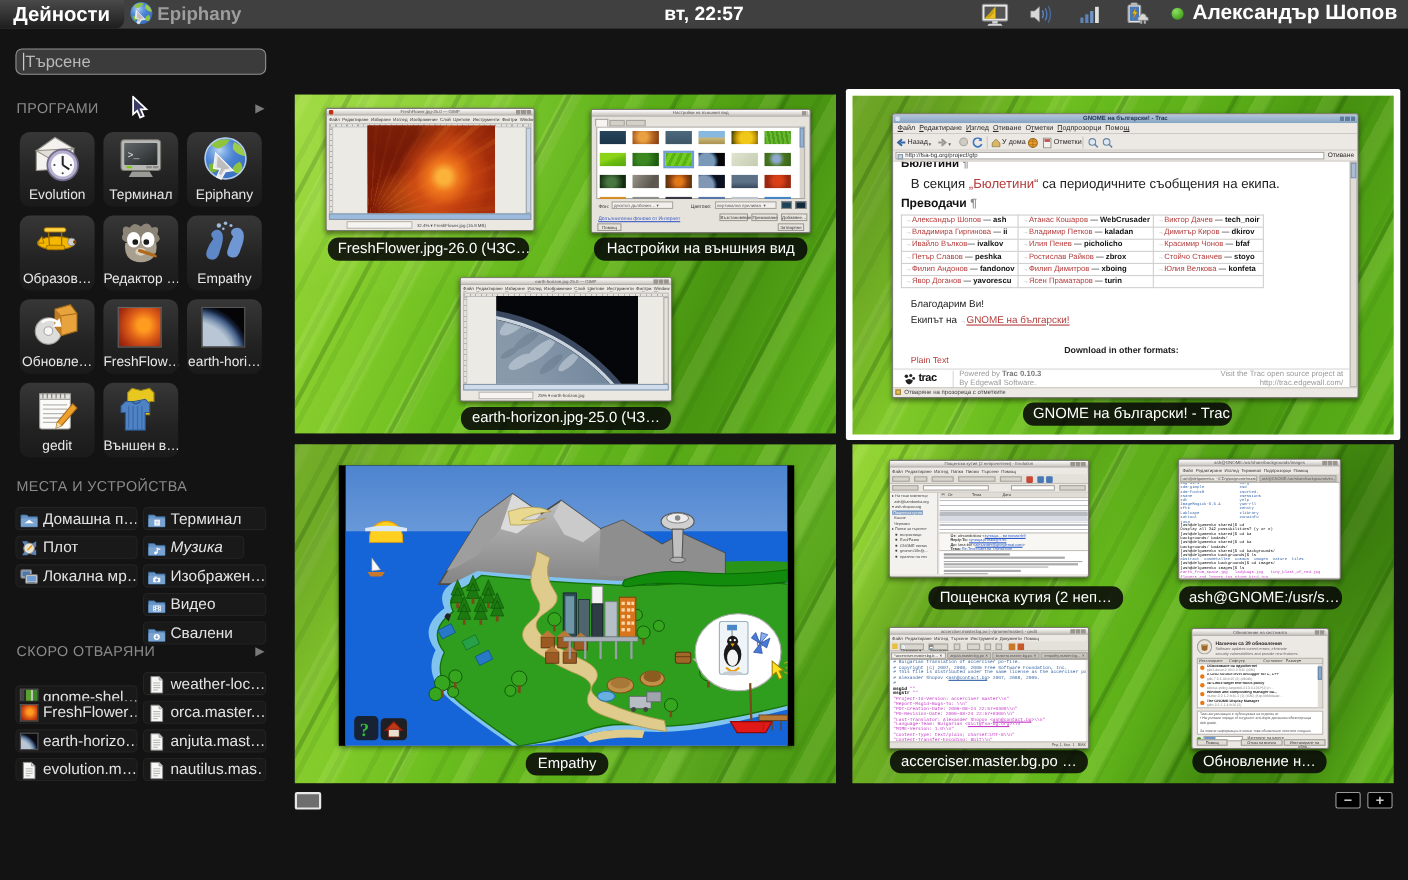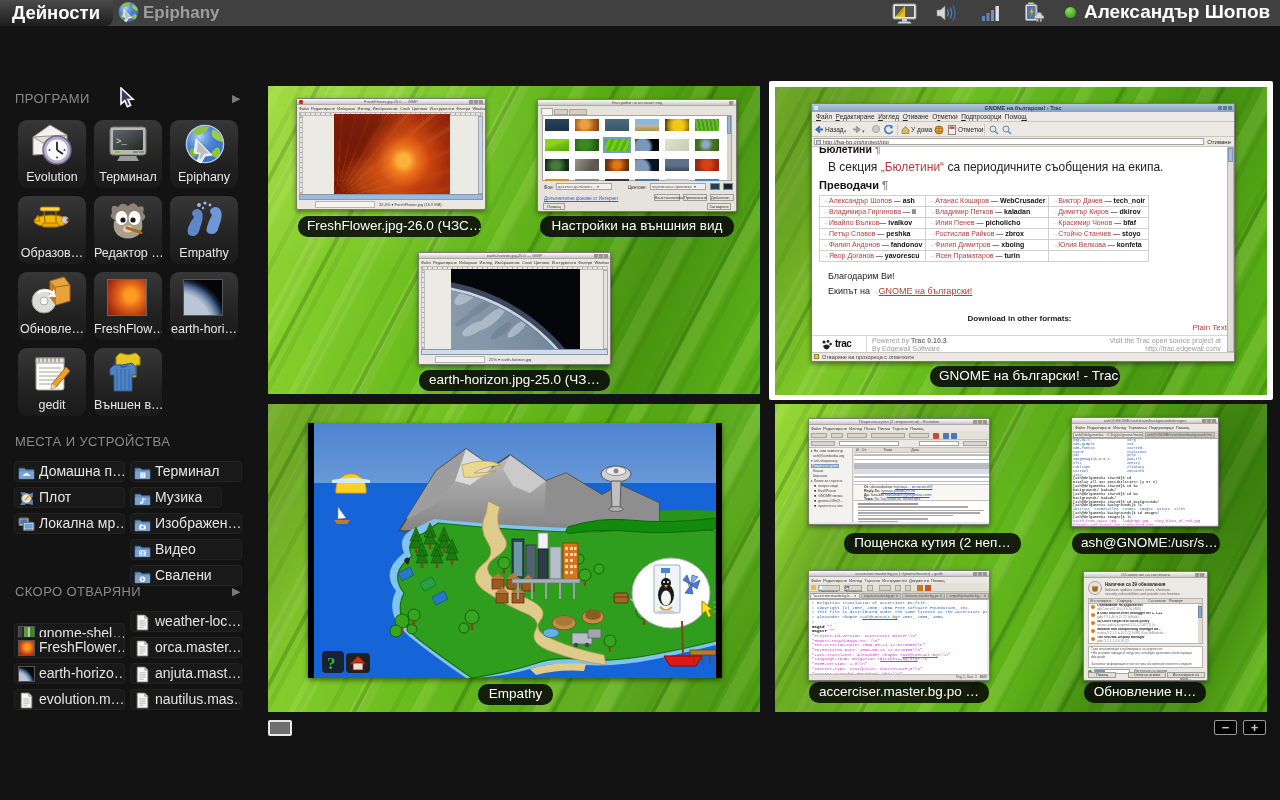--- a/index.html
+++ b/index.html
@@ -119,24 +119,29 @@
     </svg>
     <svg style="position:absolute; left:1023px; top:2px;" width="22" height="22" viewBox="0 0 22 22">
       <rect x="5" y="0.5" width="6" height="2.5" rx="1" fill="#c8c8c8" stroke="#888" stroke-width="0.5"></rect>
       <rect x="2.5" y="2.5" width="11.5" height="16" rx="1.5" fill="#e2e2e2" stroke="#9a9a9a"></rect>
       <rect x="4" y="4" width="8.5" height="13" fill="#4878b8"></rect>
       <path d="M9.5 5 L6.5 10.5 L8.5 10.5 L7 15 L11 8.8 L9 8.8 Z" fill="#f8c818" stroke="#a87808" stroke-width="0.5"></path>
       <path d="M13 13.5 Q13 10.5 16 10.5 Q19 10.5 19 13.5 L19.8 13.5 Q20.8 13.5 20.8 15 L20.8 16.5 L11.5 16.5 L11.5 15 Q11.5 13.5 12.4 13.5 Z" fill="#d8d8d8" stroke="#8a8a8a" stroke-width="0.7"></path>
       <rect x="13.6" y="16.5" width="1.6" height="3" fill="#c0c0c0" stroke="#8a8a8a" stroke-width="0.5"></rect>
       <rect x="17" y="16.5" width="1.6" height="3" fill="#c0c0c0" stroke="#8a8a8a" stroke-width="0.5"></rect>
     </svg>
+    <div id="clock">вт, 22:57</div>
     <div id="udot"></div>
     <div id="uname">Александър Шопов</div>
   </div>
 
+  <div id="search">
+      <i></i>
+      <span>Търсене</span>
+    </div>
   <div class="shead" style="left:15px; top:91px;">ПРОГРАМИ</div>
   <div class="sarrow" style="left:232px; top:92px;">▶</div>
   <svg style="position:absolute; left:120px; top:87px; z-index:40;" width="17" height="24" viewBox="0 0 17 24">
     <polygon points="1,1 1,17 4.8,13.6 7.4,19.8 10.6,18.4 8,12.4 13,12.2" fill="#3a3c66" stroke="#fff" stroke-width="1.6"></polygon>
   </svg>
   <div id="tiles">
 
     <div class="tile" style="left:18px; top:120px;">
       <svg class="appic" width="44" height="46" viewBox="0 0 44 46">
         <polygon points="3,14 20,2 37,12 37,30 3,32" fill="#f4f2ee" stroke="#9a958c" stroke-width="1"></polygon>
@@ -317,21 +322,21 @@
       <svg width="17" height="17" viewBox="0 0 16 16">
           <path d="M2 2 L7 2 L5 7 Z" fill="#5585c0"></path>
           <path d="M14 2 L14 7 L9 5 Z" fill="#5585c0"></path>
           <path d="M2 14 L7 14 L5 9 Z" fill="#5585c0"></path>
           <path d="M14 14 L14 9 L9 13 Z" fill="#5585c0"></path>
           <circle cx="8" cy="8" r="4.6" fill="#e8e4da" stroke="#888"></circle>
           <path d="M6 9 L10 5 L11 6 L7 10 Z" fill="#e8a020"></path>
         </svg>
       <div class="lbl">Плот</div>
       </div>
-    <div class="pitem" style="left:130px; top:487px; width:92px;">
+    <div class="pitem" style="left:130px; top:487px; width:92px;font-style:italic;">
       <svg width="17" height="17" viewBox="0 0 16 16">
           <path d="M1 4 L6 4 L7.5 5.5 L15 5.5 L15 14 L1 14 Z" fill="#6793c4" stroke="#3c6ca0" stroke-width="0.8"></path>
           <path d="M1 7 L15 7 L15 14 L1 14 Z" fill="#7ba3d0"></path>
           <circle cx="7" cy="12" r="1.2" fill="#fff"></circle>
           <rect x="7.9" y="7.5" width="1" height="4.5" fill="#fff"></rect>
           <path d="M7.9 7.5 L11 8.4 L11 9.6 L8.9 8.8 Z" fill="#fff"></path>
         </svg>
       <div class="lbl">Музика</div>
       </div>
     <div class="pitem" style="left:14px; top:513px; width:111px;">
@@ -689,21 +694,21 @@
           <tr>
                   <td><s>→</s><a>Явор Доганов</a> — <b>yavorescu</b></td>
                   <td><s>→</s><a>Ясен Праматаров</a> — <b>turin</b></td>
                   <td></td>
                 </tr>
         </tbody>
             </table>
         <div class="abs" style="left:16px; top:124px; font-size:9px; color:#222;">Благодарим Ви!</div>
         <div class="abs" style="left:16px; top:139px; font-size:9px; color:#222;">Екипът на <s style="color:#b0b0b0; text-decoration:none;">→</s><a style="text-decoration:underline;">GNOME на български!</a></div>
         <div class="abs" style="left:0; right:0; top:167px; text-align:center; font-size:8px; font-weight:bold; color:#222;">Download in other formats:</div>
-        <div class="abs" style="left:0; right:0; top:176px; text-align:right; font-size:8px; color:#b43c3c;">Plain Text</div>
+        <div class="abs" style="left:0; right:0; top:176px; text-align:left; font-size:8px; color:#b43c3c;padding-left:16px;">Plain Text</div>
         <div class="abs" style="left:0; right:0; top:188px; border-top:1px solid #d8d8d8; height:0;"></div>
         <svg class="abs" style="left:8px; top:191px;" width="13" height="13" viewBox="0 0 13 13">
               <circle cx="4" cy="4" r="1.6" fill="#222"></circle>
               <circle cx="8" cy="3.4" r="1.4" fill="#222"></circle>
               <circle cx="10.6" cy="6" r="1.3" fill="#222"></circle>
               <path d="M3 8 Q6.5 5 10 8 Q8.5 11.5 6.5 11.5 Q4.5 11.5 3 8 Z" fill="#222"></path>
             </svg>
         <div class="abs" style="left:23px; top:191px; font-size:10px; font-weight:bold; color:#111; letter-spacing:-0.5px;">trac</div>
         <div class="abs" style="left:54px; top:190px; width:1px; height:15px; background:#d8d8d8;"></div>
         <div class="abs" style="left:60px; top:190px; font-size:7px; line-height:8px; color:#9a9a9a;">Powered by <b style="color:#777;">Trac 0.10.3</b><br>By Edgewall Software.</div>

